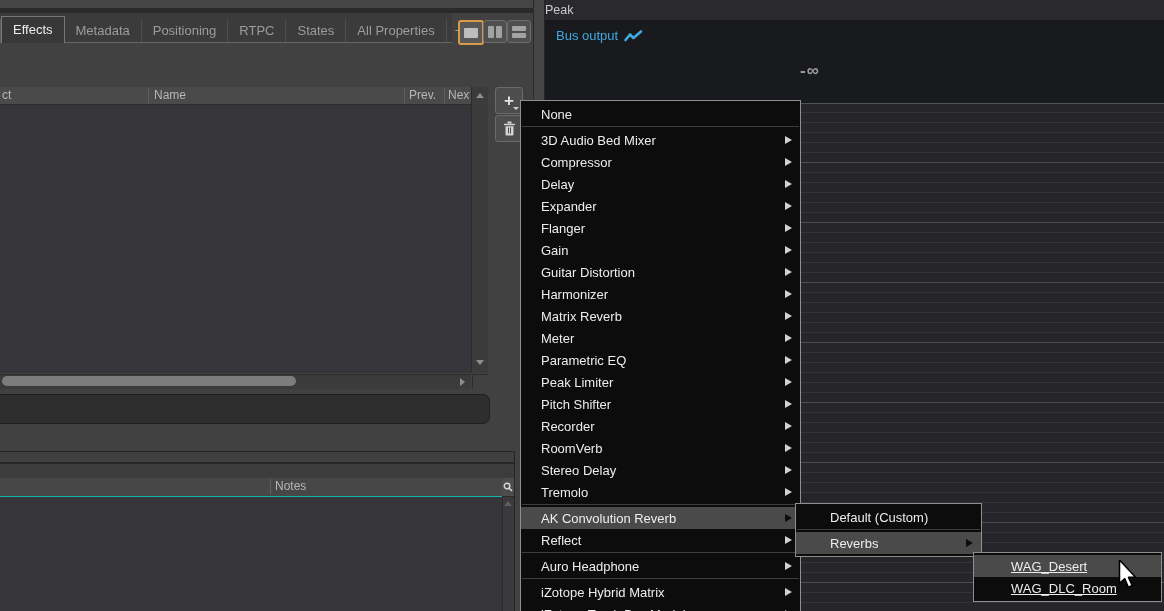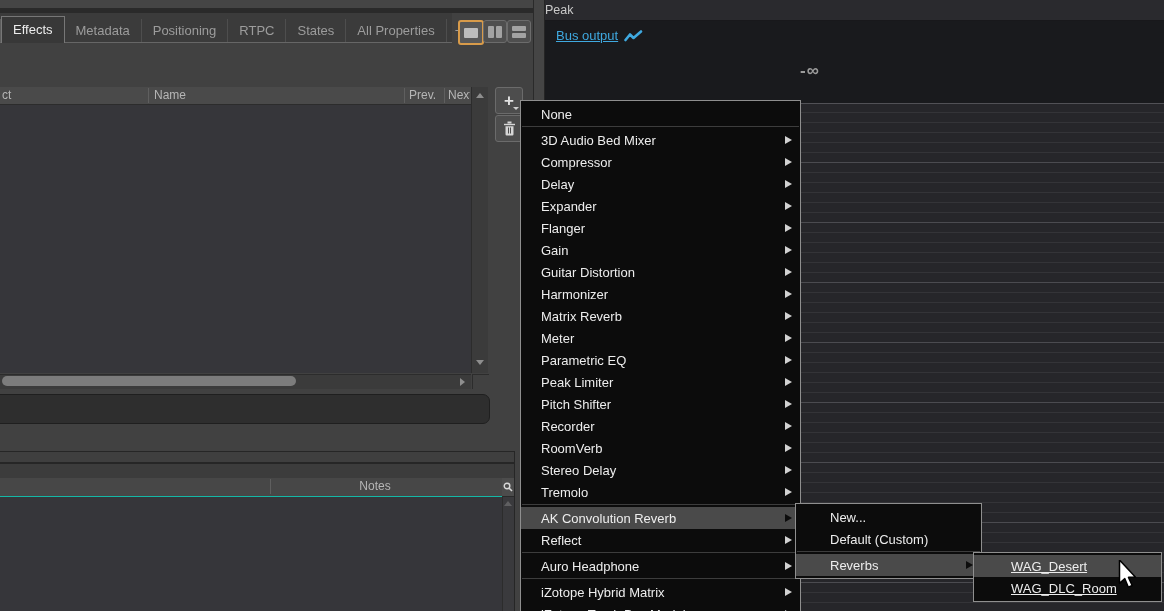--- a/index.html
+++ b/index.html
@@ -56,38 +56,38 @@
   
   #name-bar{left:-8px;top:386px;width:496px;height:28px;background:#2e2e2e;
             border:1px solid #1f1f1f;border-radius:7px;}
   #hsplit-a{left:0;top:443px;width:514px;height:1px;background:#262626;}
   #hsplit-band{left:0;top:444px;width:514px;height:10px;background:#3f3f3f;}
   #hsplit-b{left:0;top:454px;width:514px;height:2px;background:#262626;}
   #notes-gap{left:0;top:456px;width:514px;height:14px;background:#3c3c3c;}
 
   
   #notes-header{left:0;top:470px;width:502px;height:18px;background:#474747;
-                border-bottom:1px solid #14b8a6;font-size:12px;color:#b6b6b6;text-align:center;}
+                border-bottom:1px solid #14b8a6;font-size:12px;color:#b6b6b6;}
   #notes-body{left:0;top:489px;width:502px;height:122px;background:#36363a;}
   #notes-search{left:502px;top:470px;width:12px;height:18px;background:#4c4c4c;
                 border-bottom:1px solid #2a2a2a;display:flex;align-items:center;justify-content:center;}
   #notes-vstrip{left:502px;top:489px;width:12px;height:122px;background:#3a3a3d;border-left:1px solid #2c2c2c;}
   #panel-right-edge{left:514px;top:443px;width:1px;height:168px;background:#262626;}
 
   
   #vsplit-a{left:533px;top:0;width:1px;height:611px;background:#2a2a2a;}
   #vsplit-band{left:534px;top:0;width:10px;height:611px;background:#454545;}
   #vsplit-b{left:544px;top:0;width:1px;height:611px;background:#252525;}
 
   
   #meter-panel{left:545px;top:0;width:619px;height:611px;background:#26262a;}
   #peak-header{left:545px;top:0;width:619px;height:20px;background:#2a2a2e;
                border-bottom:1px solid #18181b;font-size:12.5px;color:#c9c9c9;line-height:20px;}
   #bus-area{left:545px;top:21px;width:619px;height:82px;background:#191a1d;}
-  #bus-label{position:absolute;left:11px;top:7px;font-size:13px;color:#3fa9e0;display:flex;align-items:center;gap:6px;text-decoration:underline;}
+  #bus-label{position:absolute;left:11px;top:7px;font-size:13px;color:#3fa9e0;display:flex;align-items:center;gap:6px;}
   #peak-value{position:absolute;left:225px;top:40px;width:80px;text-align:center;
               font-size:17px;font-weight:bold;color:#9b9b9b;letter-spacing:1px;}
   #grid-top{left:545px;top:103px;width:619px;height:1px;background:#515156;}
   .gridline{position:absolute;left:545px;width:619px;height:1px;background:#343438;}
   .gridline.major{background:#4b4b50;}
 
   
   .menu{position:absolute;background:#0c0c0c;border:1px solid #8f8f8f;padding:2px 0;z-index:10;}
   #fx-menu{left:520px;top:100px;width:279px;}
   #conv-submenu{left:795px;top:503px;width:185px;z-index:11;}
@@ -357,23 +357,20 @@
       <span>iZotope Hybrid Matrix</span>
       <span class="mi-arrow"></span>
     </div>
     <div class="menu-item">
       <span>iZotope Trash Box Modeler</span>
       <span class="mi-arrow"></span>
     </div>
   </div>
 <div id="conv-submenu" class="menu">
     <div class="menu-item">
-      <span>New...</span>
-    </div>
-    <div class="menu-item">
       <span>Default (Custom)</span>
     </div>
     <div class="menu-sep"></div>
     <div class="menu-item hl">
       <span>Reverbs</span>
       <span class="mi-arrow"></span>
     </div>
   </div>
 <div id="reverbs-submenu" class="menu">
     <div class="menu-item hl">

